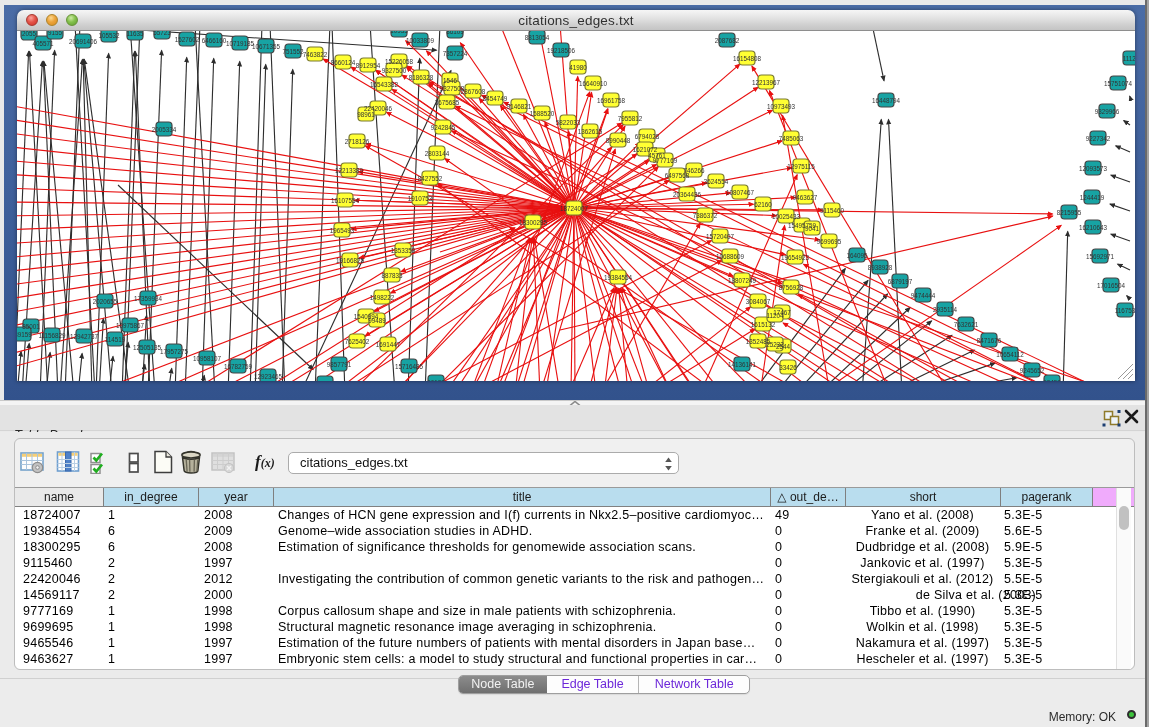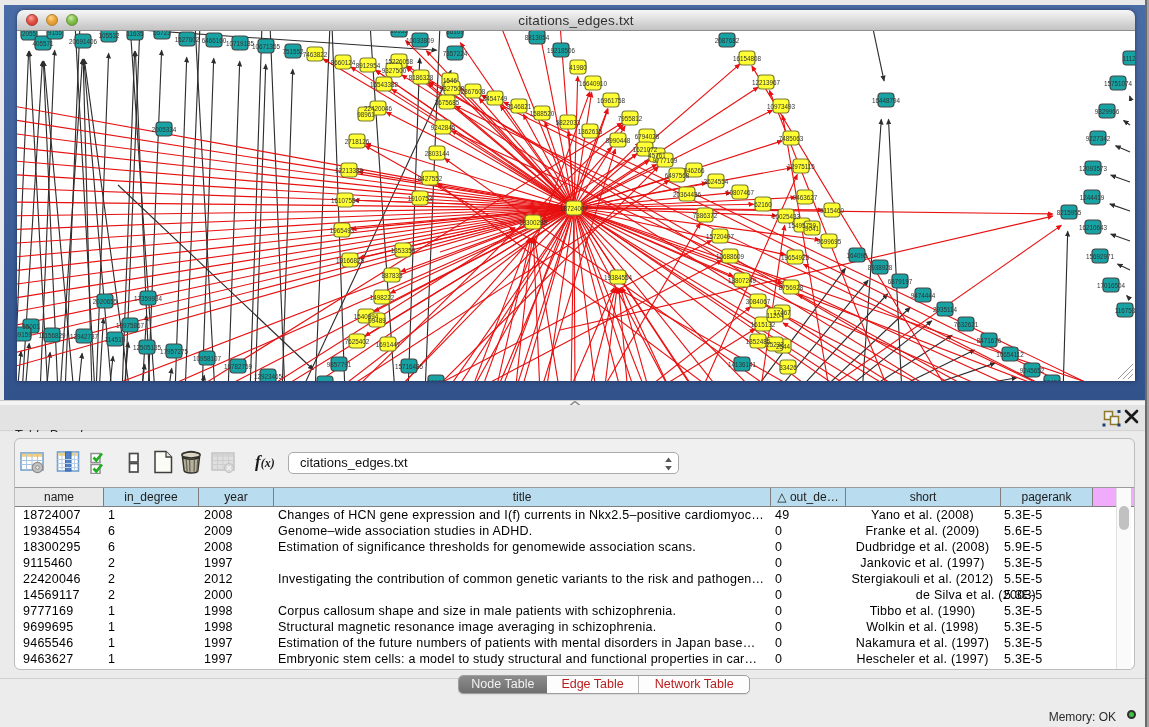--- a/index.html
+++ b/index.html
@@ -42,21 +42,21 @@
 .row span { position:absolute; top:1px; white-space:nowrap; overflow:hidden; }
 #vscroll { position:absolute; right:3px; top:49px; width:15px; height:181px; background:#fafafa;
   border-left:1px solid #e0e0e0; }
 #vscroll .thumb { position:absolute; left:2px; top:18px; width:10px; height:24px; background:#c1c1c1;
   border-radius:5px; }
 #tabs { position:absolute; left:0; top:678px; width:1149px; height:49px; background:#ececec;
   border-top:1px solid #d0d0d0; }
 #seg { position:absolute; left:430px; top:-4px; width:292px; height:19px;
   border:1px solid #9e9e9e; border-radius:5px; background:#fdfdfd; display:flex;
   font-size:12.5px; box-shadow:0 1px 1px rgba(0,0,0,.08);margin-left:28px;}
-#seg div { line-height:17px; text-align:center; color:#b91c1c; }
+#seg div { line-height:17px; text-align:center; color:#6d28d9; }
 #seg .sel { background:linear-gradient(180deg,#8c8c8c,#6f6f6f); color:#f2f2f2;
   border-radius:4px 0 0 4px; }
 #seg .sep { width:1px; background:#b5b5b5; }
 #mem { position:absolute; right:33px; top:710px; font-size:12px; color:#2b2b2b; }
 #memdot { position:absolute; right:13px; top:710px; width:9px; height:9px; border-radius:50%;
   background:#3dc43d; border:2px solid #2e2e2e; }
 #redge { position:absolute; right:0; top:0; width:4px; height:727px;
   background:linear-gradient(90deg,#6a6a6a 0 2px,#a3a3a3 2px 4px); }
 .icon { position:absolute; top:11px; }
 </style>

